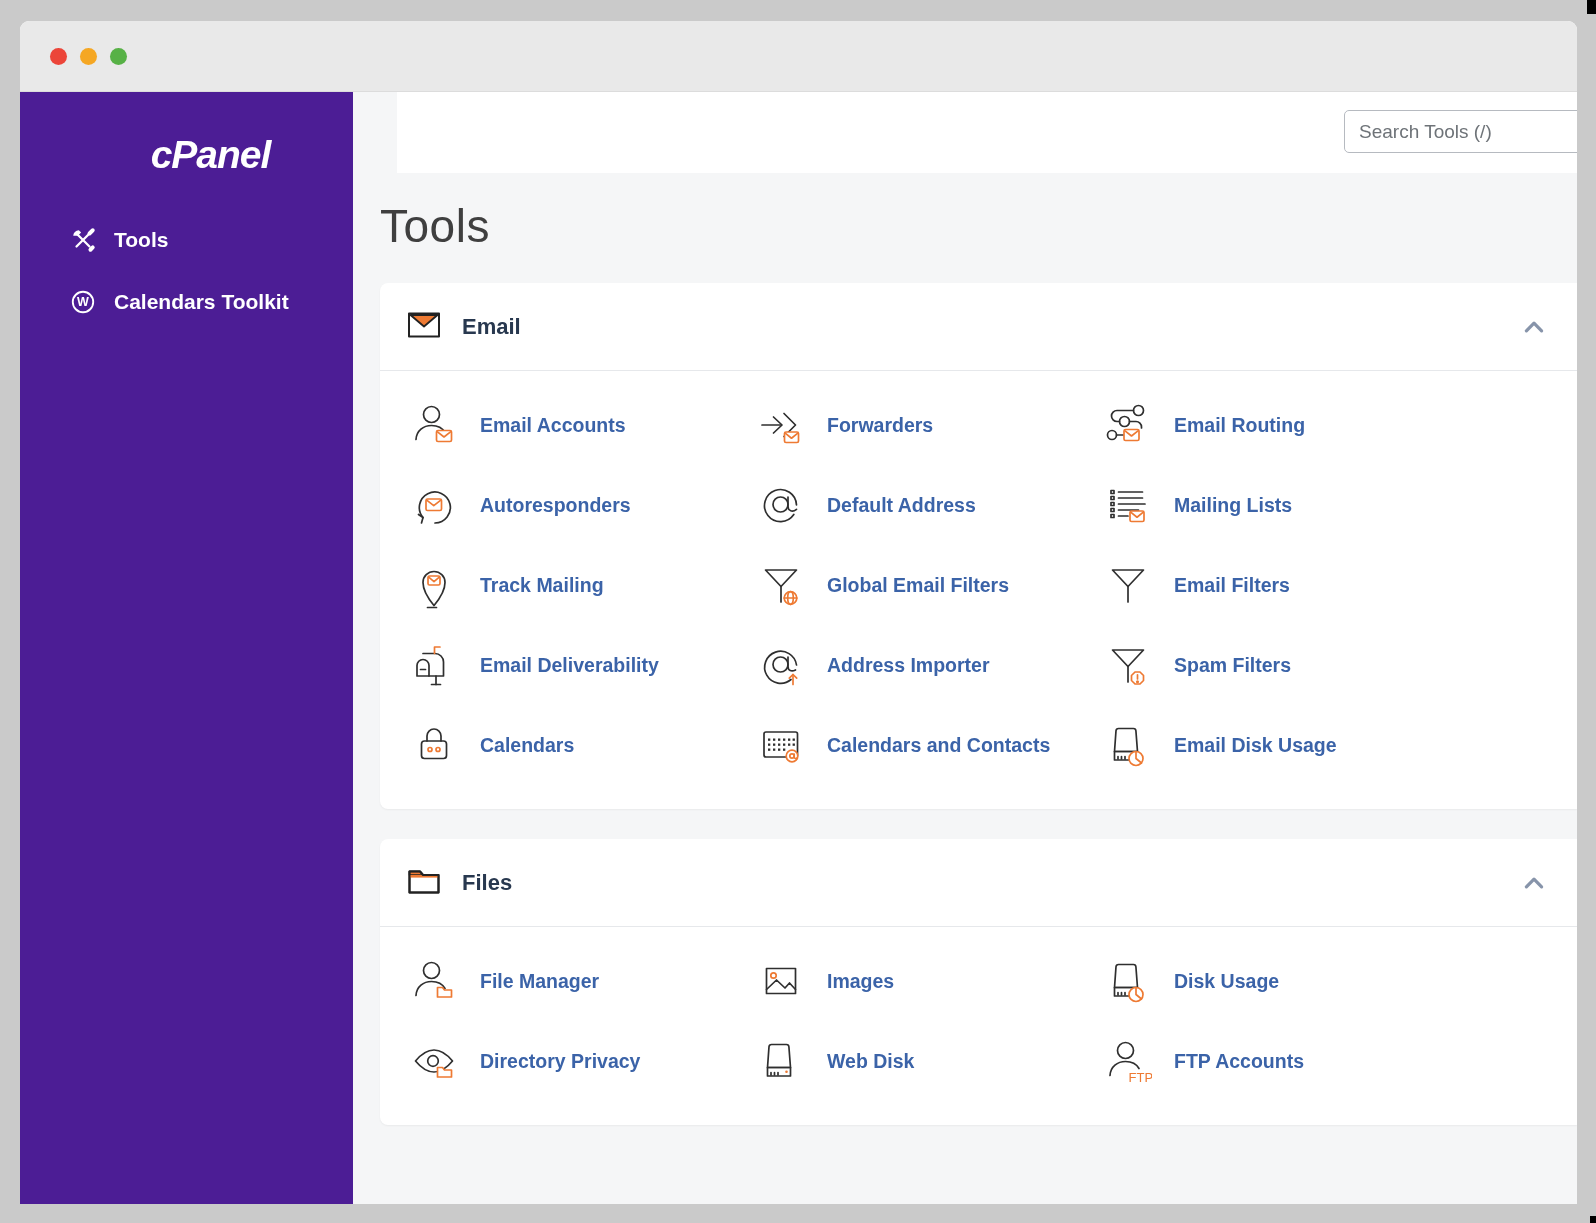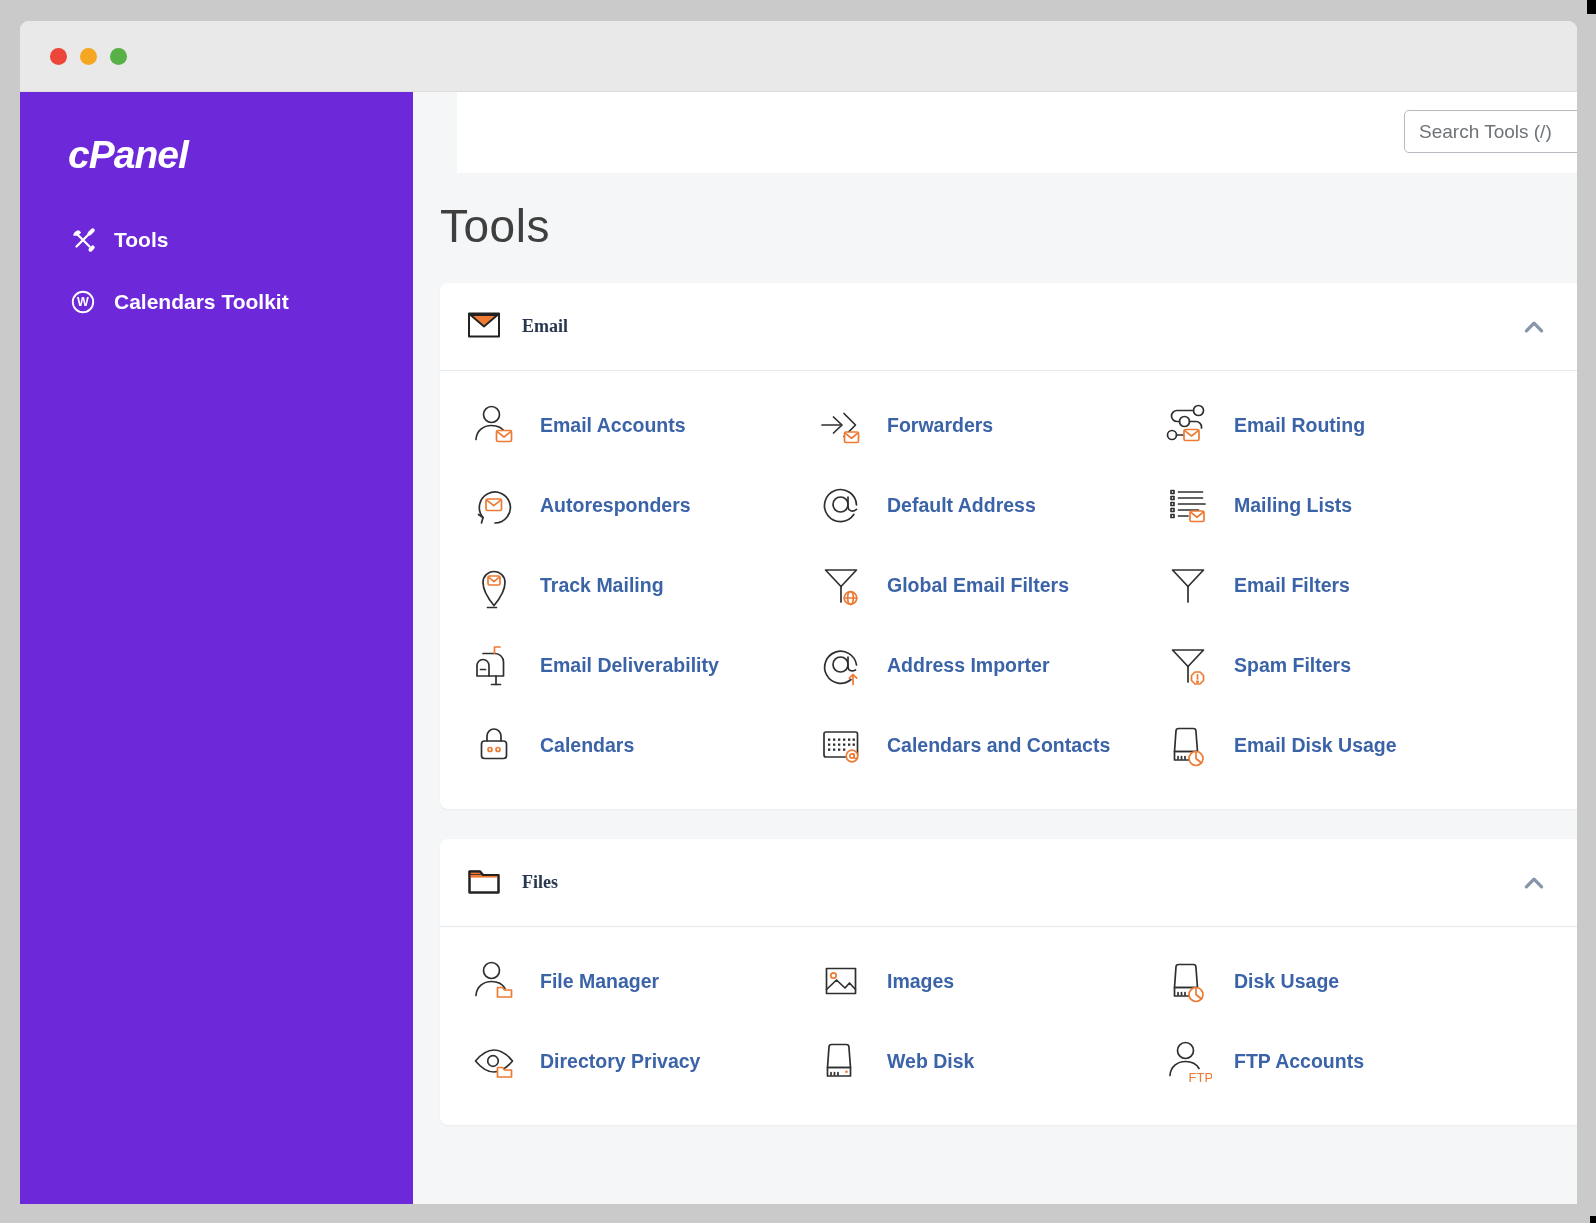--- a/index.html
+++ b/index.html
@@ -13,21 +13,21 @@
   .window { position:absolute; left:20px; top:21px; width:1557px; height:1183px;
             background:#fff; border-radius:9px 9px 0 0; overflow:hidden;
             display:flex; flex-direction:column; }
   .titlebar { height:71px; background:#e9e9e9; flex:none; display:flex; align-items:center;
               padding-left:30px; gap:13px; border-bottom:1px solid #dcdcdc; }
   .traffic { width:17px; height:17px; border-radius:50%; cursor:pointer; }
 
   .win-body { flex:1; display:flex; min-height:0; }
 
   
-  .sidebar { width:393px; flex:none; background:#6d28d9; color:#fff; overflow:hidden; }
+  .sidebar { width:333px; flex:none; background:#4c1d95; color:#fff; overflow:hidden;text-align:center; }
   .logo { margin:41px 0 0 48px; font-size:39px; font-weight:700; font-style:italic;
           letter-spacing:-1px; color:#fff; }
   .nav { margin-top:40px; }
   .nav-item { display:flex; align-items:center; gap:18px; padding:10px 10px 10px 50px;
               margin-bottom:16px; font-size:21px; font-weight:600; cursor:pointer; }
   .nav-item .nav-ic { width:26px; height:26px; flex:none; display:flex; align-items:center; justify-content:center; }
 
   
   .main { flex:1; min-width:0; display:flex; flex-direction:column; background:#f5f6f7; }
   .topbar { height:81px; flex:none; background:#fff; position:relative; overflow:hidden;margin-left:44px; }
@@ -37,21 +37,21 @@
                   font-family:"Liberation Sans","DejaVu Sans",sans-serif; }
   .search-input::placeholder { color:#6e7378; opacity:1; }
 
   .content { flex:1; overflow:hidden; padding-left:27px; }
   .page-title { margin-top:26px; font-size:46px; font-weight:300; color:#3f3f3f; letter-spacing:.5px; }
 
   .card { background:#fff; border-radius:8px 0 0 8px; margin-top:30px;
           box-shadow:0 1px 2px rgba(0,0,0,.05); }
   .card-header { height:88px; display:flex; align-items:center; gap:20px; padding-left:26px;
                  position:relative; border-bottom:1px solid #e6e8eb; cursor:pointer; }
-  .card-title { font-size:18px; font-weight:700; color:#28384f;font-family:Liberation Serif, serif; }
+  .card-title { font-size:22px; font-weight:700; color:#28384f; }
   .collapse-btn { position:absolute; right:30px; top:31px; width:26px; height:26px;
                   cursor:pointer; background:none; border:none; padding:0; }
   .card-grid { display:grid; grid-template-columns:repeat(3,347px); padding:14px 0 24px; }
   .tool-item { height:80px; display:flex; align-items:center; gap:22px; padding-left:30px;
                cursor:pointer; text-decoration:none; }
   .tool-ic { width:48px; height:48px; flex:none; }
   .tool-label { font-size:19.5px; color:#3b63a8; white-space:nowrap;font-weight:bold; }
 </style>
 </head>
 <body>

